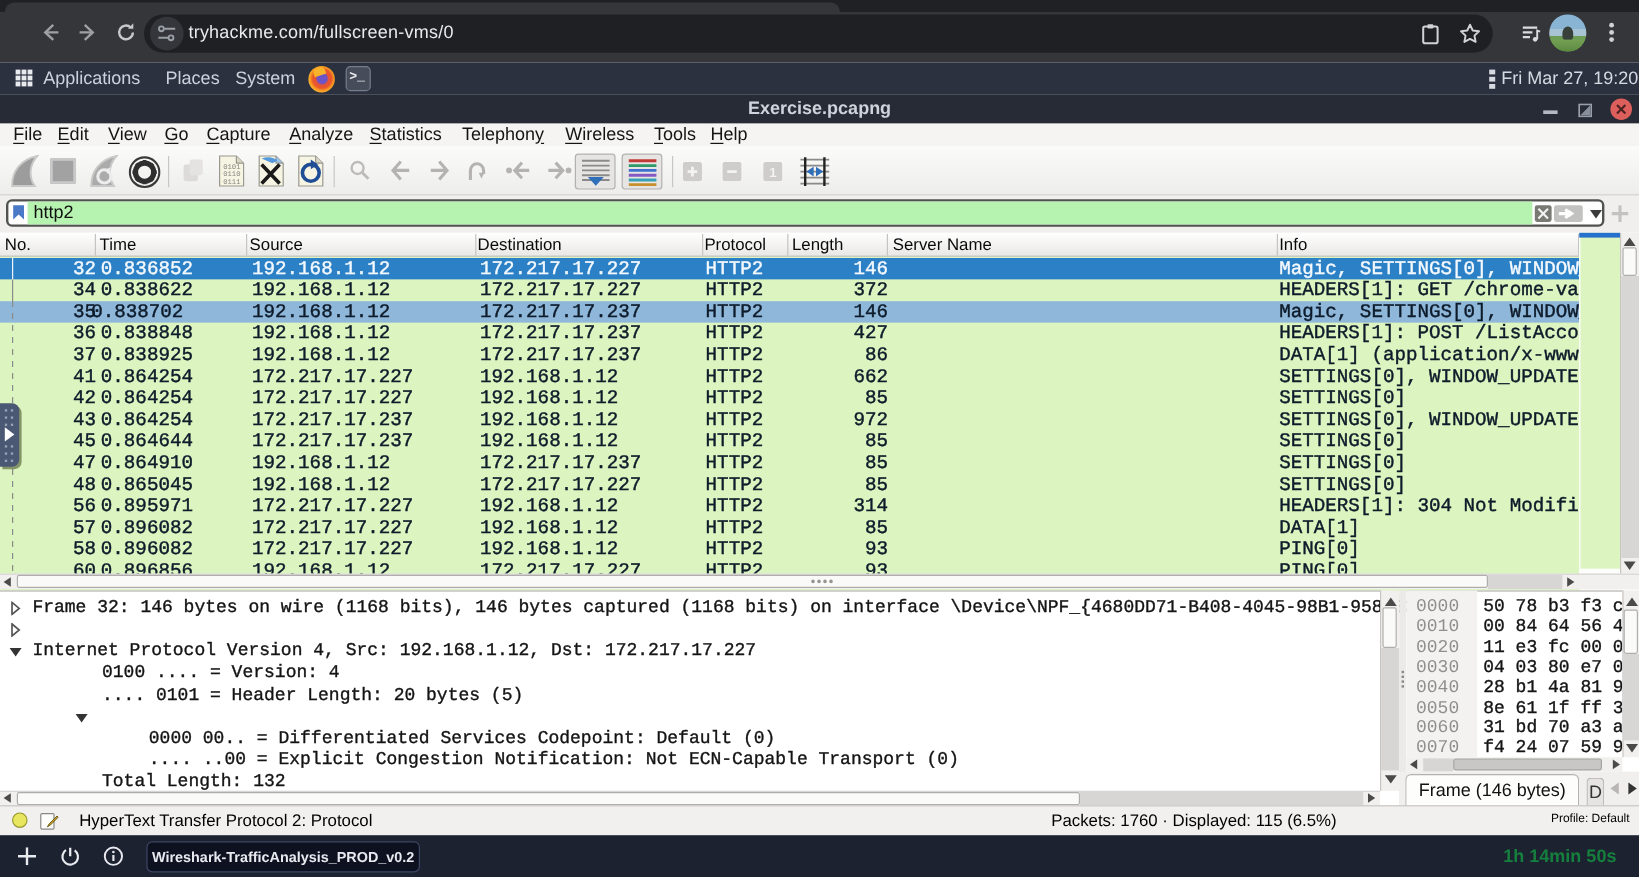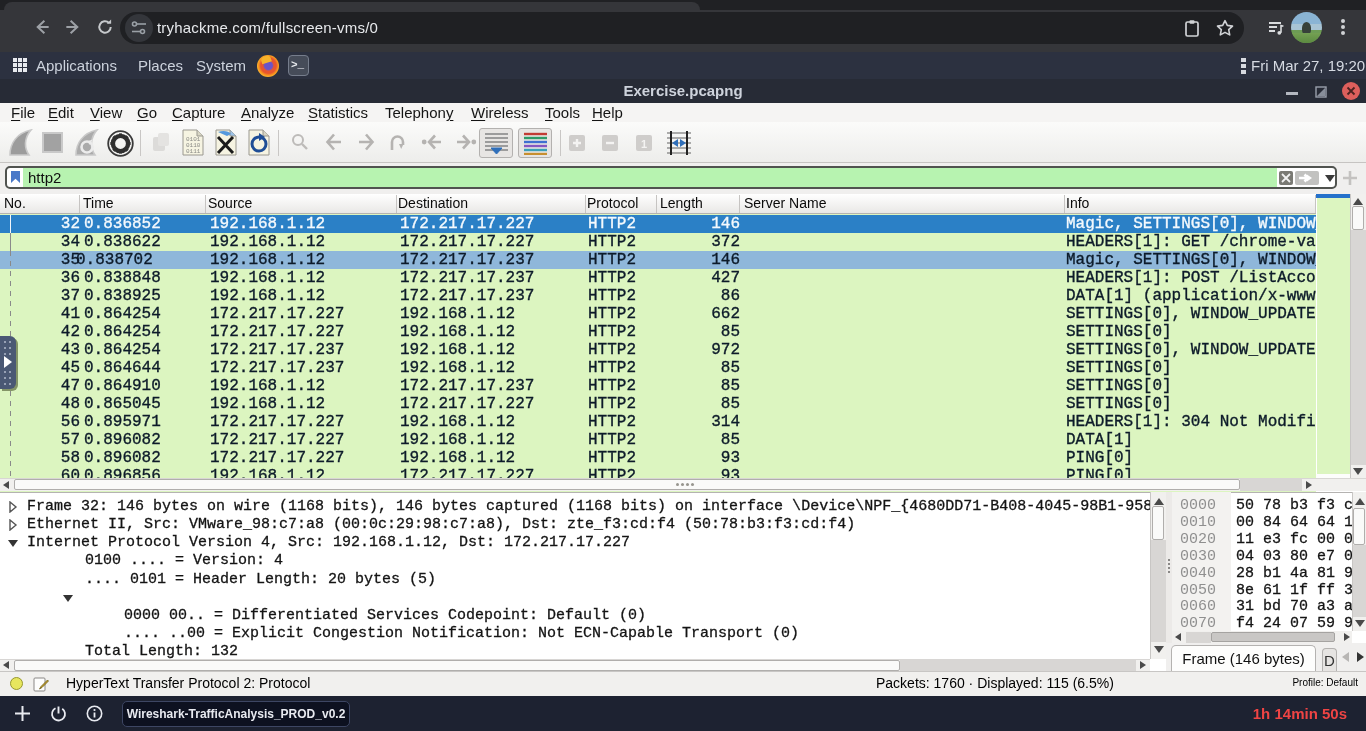--- a/index.html
+++ b/index.html
@@ -72,21 +72,21 @@
 #hvsb{position:absolute;left:1352px;top:491.5px;width:14px;height:139.5px;background:#f1f0ee;border-left:1px solid #c8c6c4}
 #hhsb{position:absolute;left:1172px;top:631px;width:180px;height:12px;background:#f1f0ee}
 #htabs{position:absolute;left:1166px;top:643px;width:200px;height:28.5px;background:#f0efee}
 #htab1{position:absolute;left:1171px;top:645px;width:145px;height:26.5px;background:#fdfdfc;border:1px solid #b4b2b0;border-bottom:none;border-radius:5px 5px 0 0;font-size:15px;text-align:center;line-height:26px;color:#111}
 #htab2{position:absolute;left:1322px;top:648px;width:15px;height:23.5px;background:#e6e4e2;border:1px solid #b4b2b0;border-bottom:none;border-radius:4px 4px 0 0;font-size:15px;text-align:center;line-height:23px;color:#333;overflow:hidden}
 
 #statusbar{position:absolute;left:0;top:671px;width:1366px;height:25px;background:#f1f0ee;border-top:1px solid #c8c6c4;font-size:14px;color:#161616}
 
 #taskbar{position:absolute;left:0;top:696px;width:1366px;height:35px;background:#1d2231}
 #taskbtn{position:absolute;left:122px;top:701px;width:228px;height:26px;background:#0d1120;border:1px solid #3d4663;border-radius:5px;color:#e8eaf0;font-size:12px;font-weight:bold;text-align:center;line-height:24px}
-#uptime{position:absolute;right:19px;top:696px;height:35px;line-height:35px;font-size:15px;font-weight:bold;color:#ef4444}
+#uptime{position:absolute;right:19px;top:696px;height:35px;line-height:35px;font-size:15px;font-weight:bold;color:#15803d}
 
 #thmtab{position:absolute;left:0;top:336px;width:16px;height:53px;background:#4a5874;border-radius:0 6px 6px 0;box-shadow:2px 2px 0 rgba(60,70,30,.55)}
 </style></head>
 <body>
 <div id="stage">
 
 <div id="frame"></div>
     <div id="tab"></div>
     <div id="btoolbar"></div>
 <svg class="navic" style="left:32px;top:17px" width="21" height="21" viewBox="0 0 21 21">
@@ -477,21 +477,20 @@
 
 <div id="phsb"></div>
 <div class="abs" style="left:1240px;top:479px;width:62px;height:12px;background:#d8d6d4"></div>
 <div class="sbthumb" style="left:14px;top:479px;width:1226px;height:11px"></div>
 <div class="arr" style="left:3px;top:481px;border-top:4.5px solid transparent;border-bottom:4.5px solid transparent;border-right:6px solid #4a4a4a"></div>
 <div class="arr" style="left:1306px;top:481px;border-top:4.5px solid transparent;border-bottom:4.5px solid transparent;border-left:6px solid #4a4a4a"></div>
 <div class="abs" style="left:676px;top:483px;width:3px;height:3px;border-radius:50%;background:#98968f;box-shadow:5px 0 0 #98968f,10px 0 0 #98968f,15px 0 0 #98968f"></div>
 
 <div id="dpane"></div>
 <div class="dl" style="top:497.6px;left:27px">Frame 32: 146 bytes on wire (1168 bits), 146 bytes captured (1168 bits) on interface \Device\NPF_{4680DD71-B408-4045-98B1-9585E344C15C}, id 0</div>
-<div class="dl" style="top:515.8px;left:27px">Ethernet II, Src: VMware_98:c7:a8 (00:0c:29:98:c7:a8), Dst: zte_f3:cd:f4 (50:78:b3:f3:cd:f4)</div>
 <div class="dl" style="top:534.0px;left:27px">Internet Protocol Version 4, Src: 192.168.1.12, Dst: 172.217.17.227</div>
 <div class="dl" style="top:552.3px;left:85px">0100 .... = Version: 4</div>
 <div class="dl" style="top:570.5px;left:85px">.... 0101 = Header Length: 20 bytes (5)</div>
 <div class="dl" style="top:606.9px;left:124px">0000 00.. = Differentiated Services Codepoint: Default (0)</div>
 <div class="dl" style="top:625.1px;left:124px">.... ..00 = Explicit Congestion Notification: Not ECN-Capable Transport (0)</div>
 <div class="dl" style="top:643.4px;left:85px">Total Length: 132</div>
 <svg class="tri" style="top:500.6px;left:8px" width="10" height="12">
       <path d="M2 1 L8 6 L2 11 Z" fill="none" stroke="#555" stroke-width="1.4"></path>
     </svg>
 <svg class="tri" style="top:518.8px;left:8px" width="10" height="12">
@@ -514,21 +513,21 @@
 <div class="arr" style="left:3px;top:661px;border-top:4.5px solid transparent;border-bottom:4.5px solid transparent;border-right:6px solid #4a4a4a"></div>
 <div class="arr" style="left:1140px;top:661px;border-top:4.5px solid transparent;border-bottom:4.5px solid transparent;border-left:6px solid #4a4a4a"></div>
 
 <div id="split2"></div>
 <div class="abs" style="left:1167.5px;top:559px;width:2px;height:2px;background:#8a8886;box-shadow:0 4px 0 #8a8886,0 8px 0 #8a8886,0 12px 0 #8a8886"></div>
 <div id="hpane"></div>
 <div id="hoffbg"></div>
 <div class="hxo" style="top:497.0px">0000</div>
     <div class="hxb" style="top:497.0px">50 78 b3 f3 c</div>
 <div class="hxo" style="top:513.9px">0010</div>
-    <div class="hxb" style="top:513.9px">00 84 64 64 1</div>
+    <div class="hxb" style="top:513.9px">00 84 64 56 4</div>
 <div class="hxo" style="top:530.8px">0020</div>
     <div class="hxb" style="top:530.8px">11 e3 fc 00 0</div>
 <div class="hxo" style="top:547.7px">0030</div>
     <div class="hxb" style="top:547.7px">04 03 80 e7 0</div>
 <div class="hxo" style="top:564.6px">0040</div>
     <div class="hxb" style="top:564.6px">28 b1 4a 81 9</div>
 <div class="hxo" style="top:581.5px">0050</div>
     <div class="hxb" style="top:581.5px">8e 61 1f ff 3</div>
 <div class="hxo" style="top:598.4px">0060</div>
     <div class="hxb" style="top:598.4px">31 bd 70 a3 a</div>

